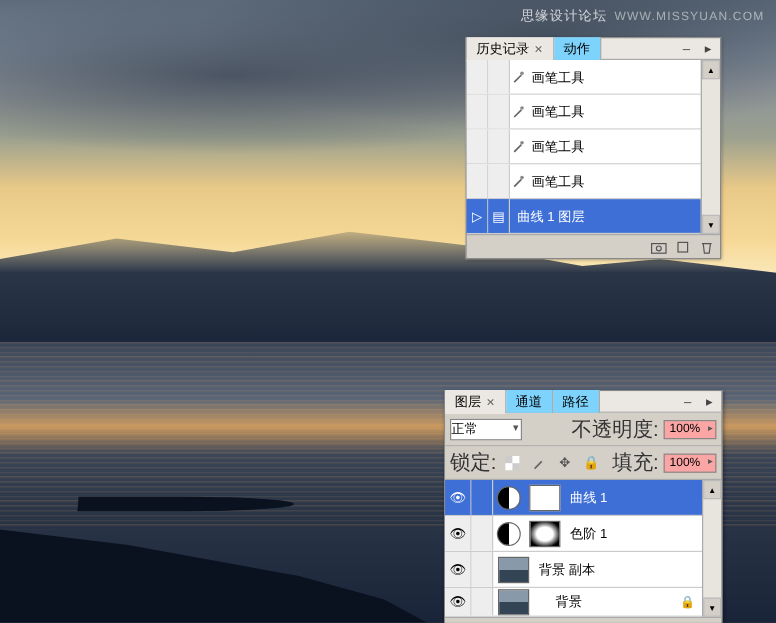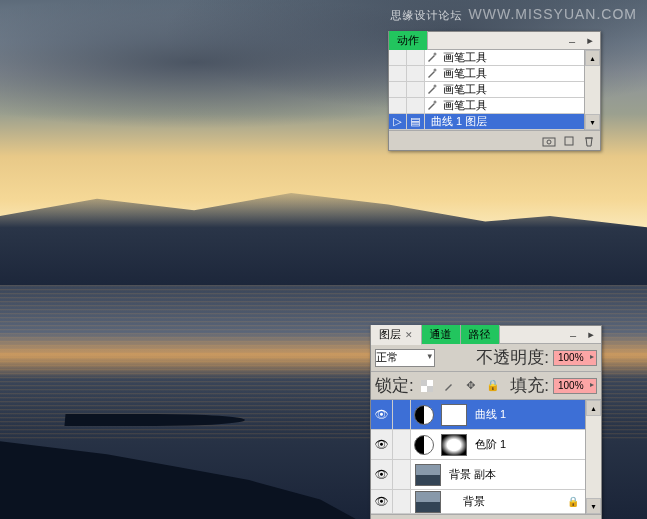--- a/index.html
+++ b/index.html
@@ -6,29 +6,29 @@
 body{width:647px;height:519px;position:relative;overflow:hidden;background:#2a3548}
 .bg{position:absolute;inset:0}
 .sky{position:absolute;left:0;top:0;right:0;height:55%;background:linear-gradient(180deg,#5d6b7a 0%,#7b8896 15%,#8c939a 25%,#9ba08f 40%,#e8c988 55%,#f5d896 70%,#fae8b8 80%,#ffd998 90%,#ff9e4a 100%)}
 .cloud{position:absolute;left:0;right:0;top:0;height:30%;background:radial-gradient(ellipse at 30% 40%,rgba(60,70,85,.8) 0%,transparent 50%),radial-gradient(ellipse at 70% 20%,rgba(50,60,75,.7) 0%,transparent 45%)}
 .mtn{position:absolute;left:0;right:0;top:35%;height:22%;background:linear-gradient(180deg,transparent 0%,#2a3548 40%,#1a2438 100%);clip-path:polygon(0 30%,15% 15%,30% 25%,45% 10%,60% 20%,75% 35%,85% 30%,100% 40%,100% 100%,0 100%)}
 .water{position:absolute;left:0;right:0;bottom:0;height:45%;background:linear-gradient(180deg,#3a4558 0%,#4a5568 10%,#5a6578 20%,#c89860 30%,#3a4558 40%,#2a3548 60%,#1a2438 100%)}
 .ripple{position:absolute;left:0;right:0;top:55%;height:30%;background:repeating-linear-gradient(180deg,rgba(255,180,80,.15) 0px,transparent 2px,transparent 4px)}
 .shore{position:absolute;left:0;bottom:0;width:55%;height:25%;background:#0a1220;clip-path:polygon(0 40%,30% 50%,50% 60%,70% 70%,90% 85%,100% 100%,0 100%)}
 .boat{position:absolute;left:10%;bottom:18%;width:180px;height:12px;background:#0a1220;border-radius:0 50% 50% 0;transform:skewX(-5deg)}
 .wm{position:absolute;top:6px;right:10px;color:rgba(255,255,255,.75);font-size:12px;letter-spacing:1px}
-.wm2{color:rgba(255,255,255,.5);font-size:14px;margin-left:6px}
+.wm2{color:rgba(255,255,255,.5);font-size:10px;margin-left:6px}
 .panel{position:absolute;background:#d4d0c8;border:1px solid #888;box-shadow:1px 1px 3px rgba(0,0,0,.4)}
 .titlebar{display:flex;align-items:center;height:18px;background:#ebe8e3;border-bottom:1px solid #aaa}
-.tab{padding:2px 8px;border-right:1px solid #aaa;background:#22c55e;cursor:pointer}
+.tab{padding:2px 8px;border-right:1px solid #aaa;background:#7dd3fc;cursor:pointer}
 .tab.act{background:#ebe8e3;border-bottom:1px solid #ebe8e3;margin-bottom:-1px}
 .tab .x{margin-left:4px;color:#666;font-size:9px}
 .spacer{flex:1}
 .wbtn{width:16px;height:14px;margin-right:2px;display:flex;align-items:center;justify-content:center;cursor:pointer;color:#444}
-.row{display:flex;height:16px;border-bottom:1px solid #ccc;background:#fff}
+.row{display:flex;align-items:center;height:29px;border-bottom:1px solid #ccc;background:#fff}
 .row.sel{background:#3d6fd6;color:#fff}
 .col-icon{width:18px;height:100%;border-right:1px solid #ccc;display:flex;align-items:center;justify-content:center;background:#eee}
 .row.sel .col-icon{background:#3d6fd6}
 .hico{width:14px;height:14px;display:flex;align-items:center;justify-content:center;font-size:10px}
 .scroll{width:16px;background:#e8e5de;border-left:1px solid #aaa;display:flex;flex-direction:column}
 .scrbtn{height:16px;border:1px solid #bbb;background:#d4d0c8;display:flex;align-items:center;justify-content:center;font-size:8px;cursor:pointer}
 .scrtrack{flex:1}
 .ftr{display:flex;height:20px;background:#d4d0c8;border-top:1px solid #aaa;align-items:center;padding:0 2px;gap:2px}
 .fbtn{width:18px;height:16px;display:flex;align-items:center;justify-content:center;cursor:pointer;color:#555}
 .sel-box{height:18px;border:1px solid #888;background:#fff;padding:0 14px 0 0;position:relative;display:flex;align-items:center;min-width:60px}
@@ -61,20 +61,21 @@
   <div class="shore"></div>
   <div class="boat"></div>
 </div>
 
 <div class="wm">
   <span>思缘设计论坛</span><span class="wm2">WWW.MISSYUAN.COM</span>
 </div>
 
 <div class="panel" style="left:388px;top:31px;width:213px">
   <div class="titlebar">
+    <div class="tab act"><span>历史记录</span><span class="x">✕</span></div>
     <div class="tab">动作</div>
     <div class="spacer"></div>
     <div class="wbtn">–</div>
     <div class="wbtn">▸</div>
   </div>
   <div style="display:flex">
     <div style="flex:1">
       <div class="row">
         <div class="col-icon"></div>
           <div class="col-icon"></div>

